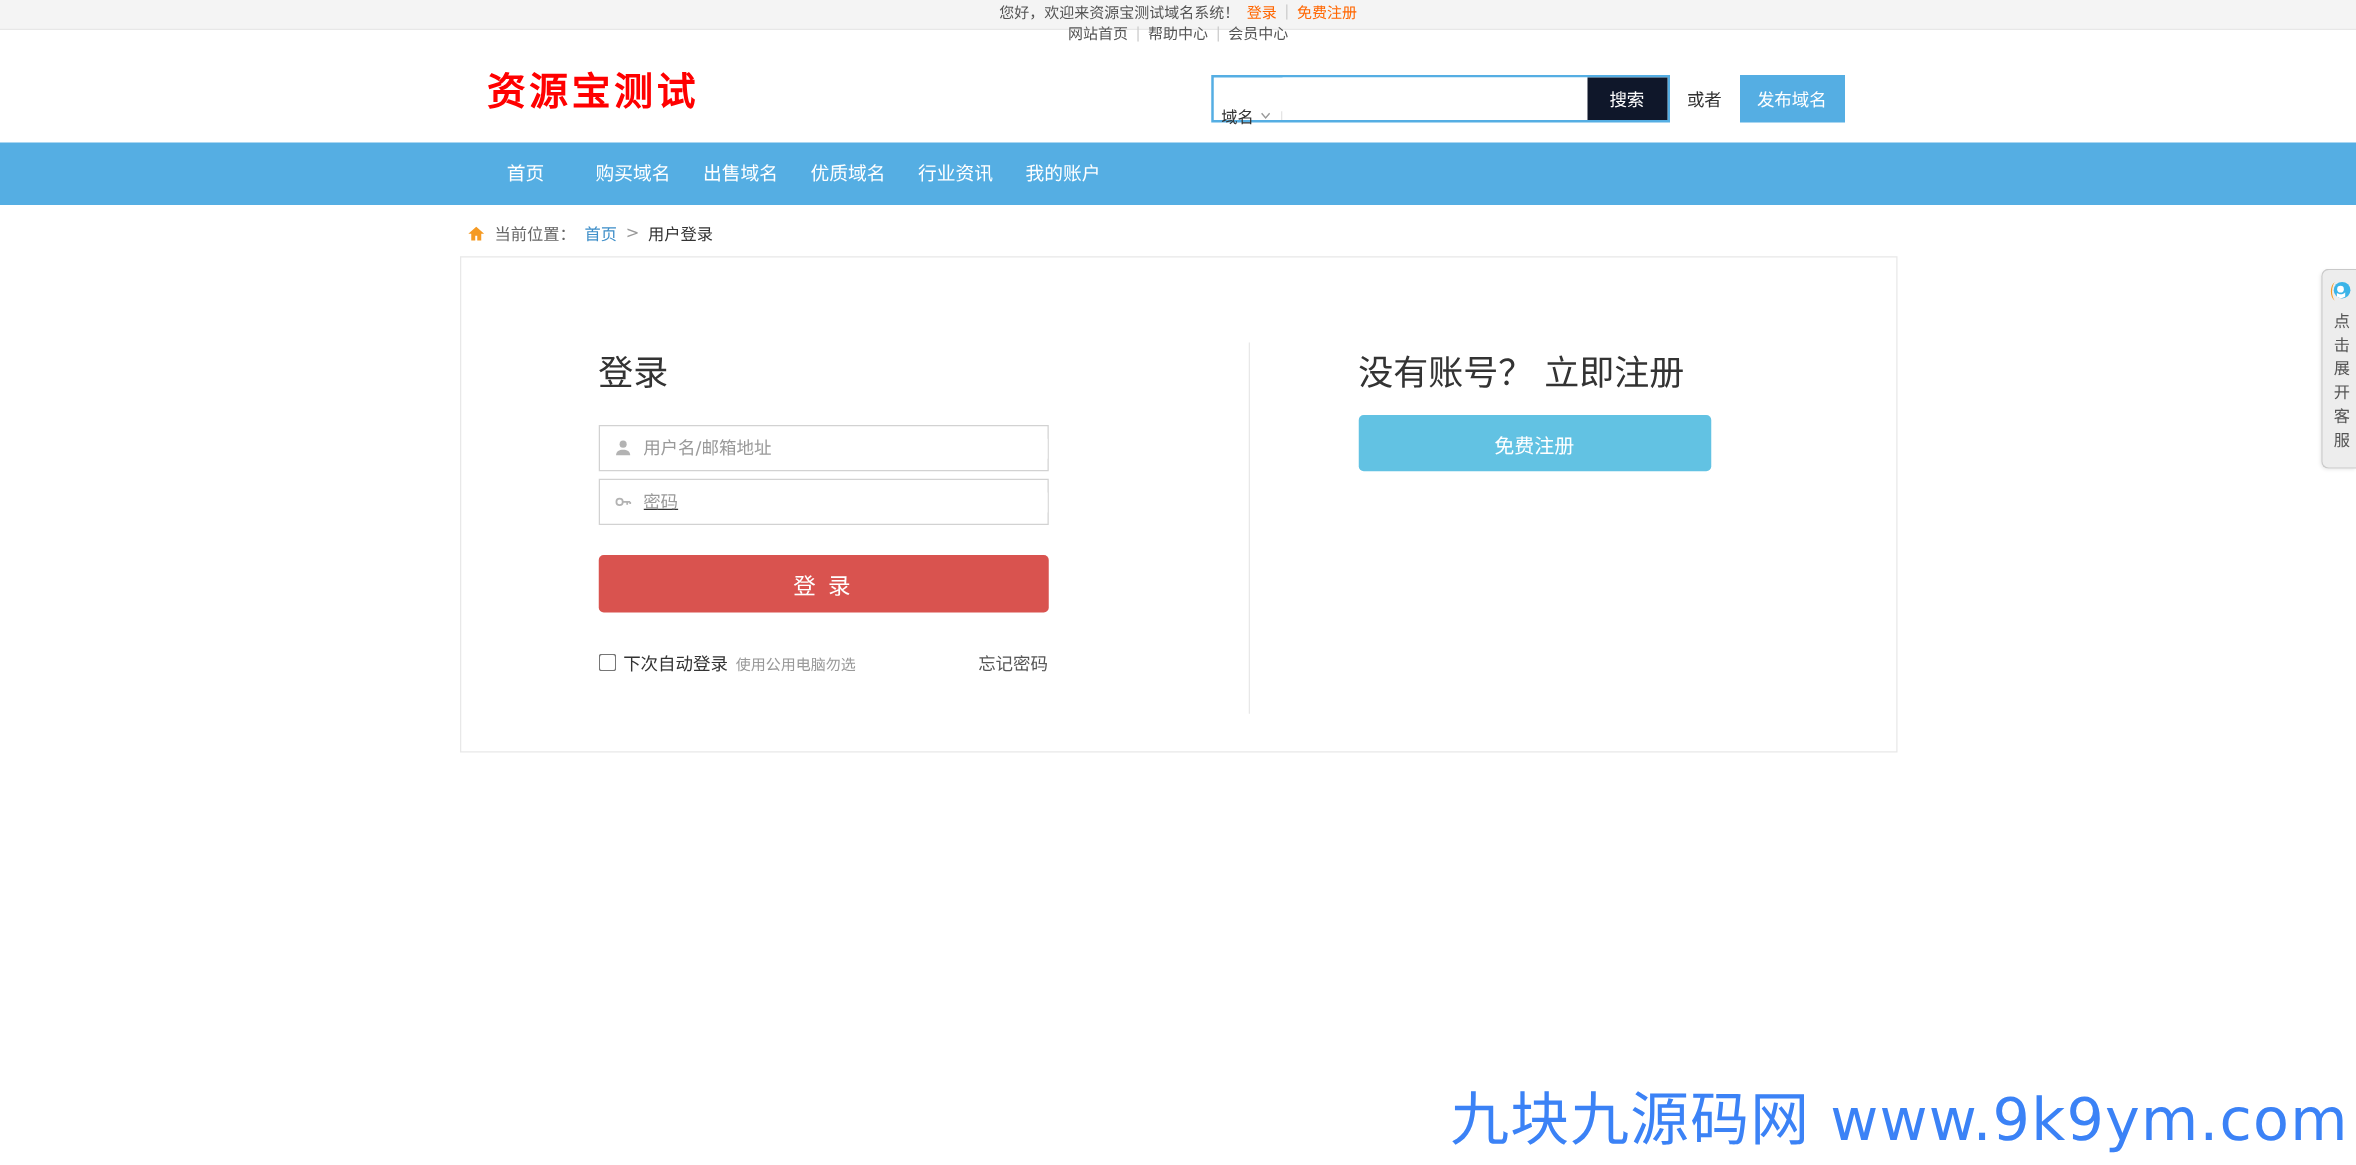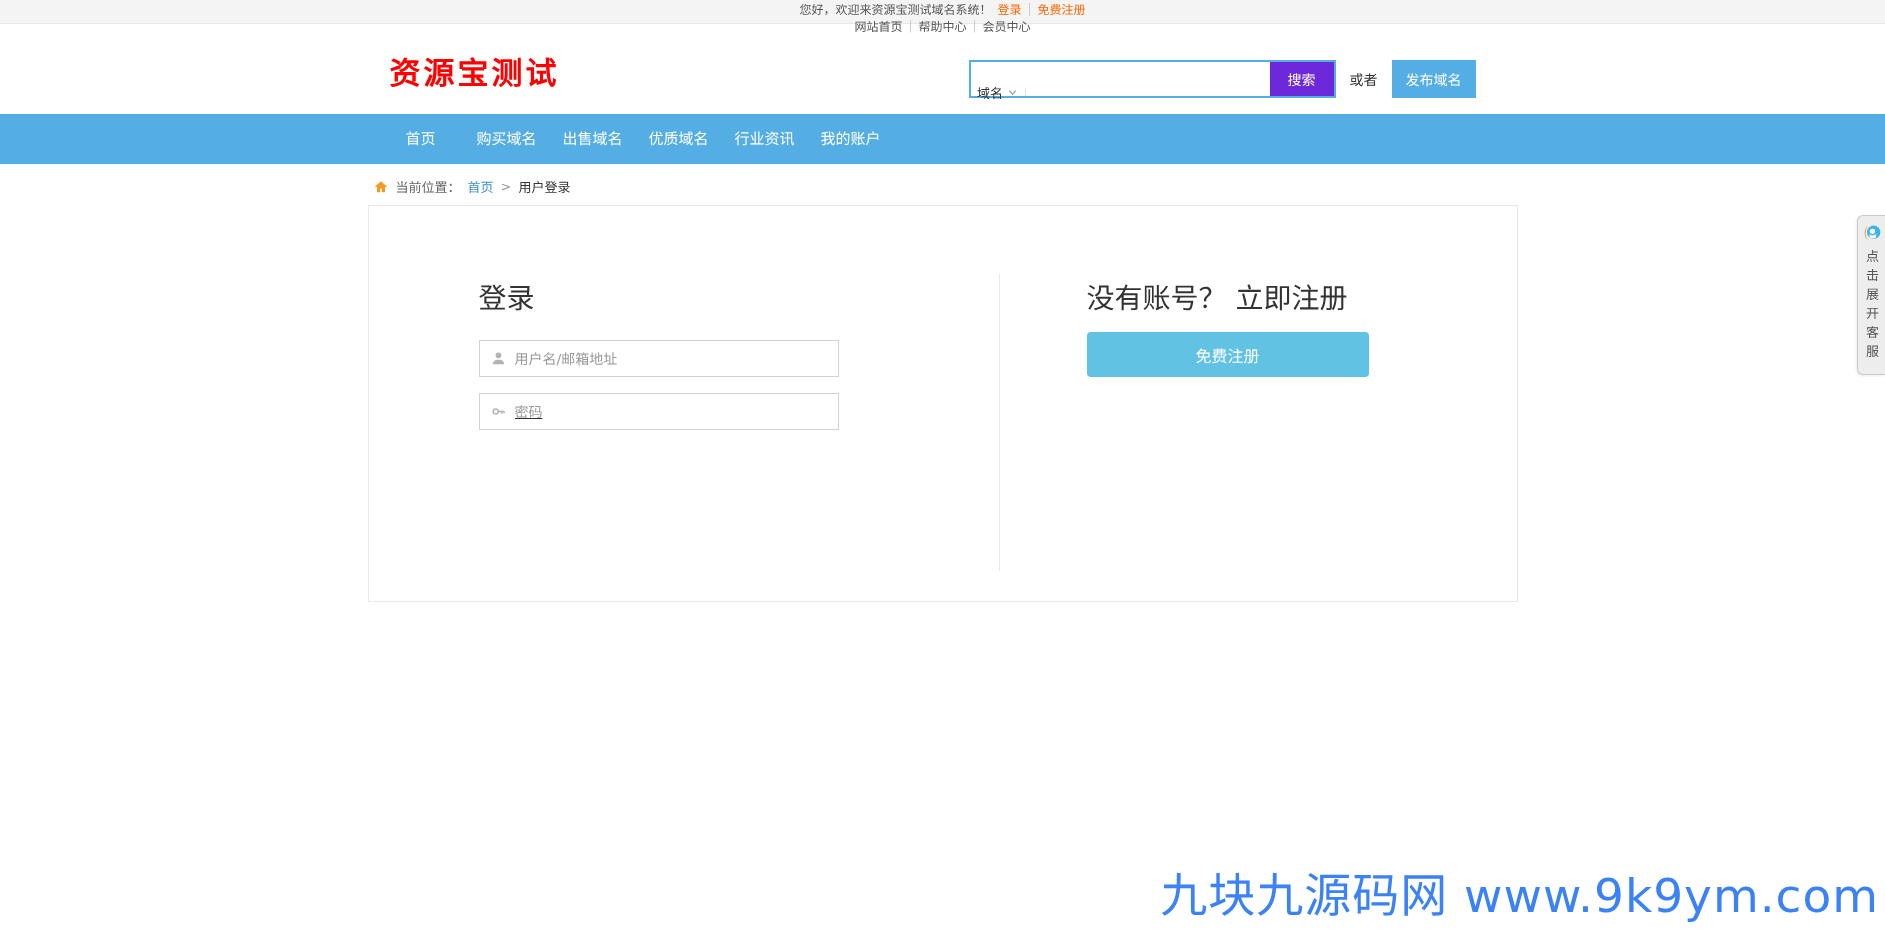--- a/index.html
+++ b/index.html
@@ -23,21 +23,21 @@
   .topbar .sep { color: #ccc; }
 
   
   .header { height: 90px; background: #fff; }
   .logo { position: absolute; left: 22px; top: 24px; font-size: 31px; font-weight: bold; color: #ff0000; letter-spacing: 3px; cursor: pointer; }
   .search-area { position: absolute; right: 42px; top: 36px; display: flex; align-items: center; }
   .search-box { display: flex; align-items: stretch; width: 367px; height: 38px; border: 2px solid #55aee3; background: #fff; }
   .search-select { width: 55px; display: flex; align-items: center; justify-content: center; gap: 4px; font-size: 13px; color: #333; border-right: 1px solid #ddd; cursor: pointer; margin-top: 27px; }
   .search-select svg { width: 11px; height: 11px; stroke: #999; }
   .search-input { flex: 1; border: none; outline: none; padding: 0 8px; font-size: 14px; font-family: inherit; color: #333; }
-  .search-btn { width: 64px; background: #6d28d9; color: #fff; border: none; font-size: 14px; font-family: inherit; cursor: pointer; }
+  .search-btn { width: 64px; background: #0f172a; color: #fff; border: none; font-size: 14px; font-family: inherit; cursor: pointer; }
   .or-text { font-size: 14px; color: #333; margin: 0 14px; }
   .publish-btn { width: 84px; height: 38px; background: #55aee3; color: #fff; border: none; font-size: 14px; font-family: inherit; display: flex; align-items: center; justify-content: center; cursor: pointer; }
 
   
   .navbar { height: 50px; background: #55aee3; }
   .navbar ul { list-style: none; display: flex; padding-left: 10px; }
   .navbar li { width: 86px; text-align: center; line-height: 50px; font-size: 15px; color: #fff; cursor: pointer; }
 
   
   .breadcrumb { margin-top: 13px; display: flex; align-items: center; gap: 7px; font-size: 13px; color: #666; padding-left: 5px; }
@@ -46,21 +46,21 @@
   .breadcrumb .bsep { color: #999; }
   .breadcrumb .current { color: #333; }
 
   
   .panel { margin-top: 9px; height: 397px; border: 1px solid #e8e8e8; background: #fff; position: relative; }
   .v-divider { position: absolute; left: 630px; top: 68px; bottom: 30px; width: 1px; background: #e8e8e8; }
   .login-section { position: absolute; left: 110px; top: 70px; width: 360px; }
   .section-title { font-size: 28px; font-weight: 400; color: #333; }
   .login-section .section-title { margin-bottom: 24px; }
   .field { height: 37px; border: 1px solid #d2d2d2; display: flex; align-items: center; padding-left: 10px; background: #fff; }
-  .field + .field { margin-top: 16px; text-decoration: underline; }
+  .field + .field { margin-top: 6px; text-decoration: underline; }
   .field svg { width: 17px; height: 17px; flex: none; }
   .field input { flex: 1; border: none; outline: none; padding: 0 8px; font-size: 14px; font-family: inherit; color: #333; }
   .field input::placeholder { color: #9a9a9a; }
   .login-btn { margin-top: 24px; width: 360px; height: 46px; background: #d9534f; border: none; border-radius: 4px; color: #fff; font-size: 18px; font-family: inherit; letter-spacing: 2px; cursor: pointer; }
   .options { margin-top: 30px; display: flex; justify-content: space-between; align-items: center; font-size: 14px; color: #333; }
   .options label { display: flex; align-items: center; gap: 6px; cursor: pointer; }
   .options input[type=checkbox] { width: 14px; height: 14px; }
   .options .note { font-size: 12px; color: #999; }
   .forgot { color: #555; font-size: 14px; }
 
@@ -151,20 +151,29 @@
           </svg>
         <input type="text" placeholder="用户名/邮箱地址" style="">
       </div>
       <div class="field">
         <svg viewBox="0 0 24 24" fill="none" stroke="#b3b3b3" stroke-width="2">
             <circle cx="8" cy="12" r="3.6"></circle>
             <path d="M11.6 12h8.4M16.6 12v3.2M20 12v2.4"></path>
           </svg>
         <input type="password" placeholder="密码" style="">
       </div>
+      <button class="login-btn">登 录</button>
+      <div class="options">
+        <label>
+          <input type="checkbox" style="">
+          <span>下次自动登录</span>
+          <span class="note">使用公用电脑勿选</span>
+        </label>
+        <a class="forgot">忘记密码</a>
+      </div>
     </div>
 
     <div class="register-section">
       <h2 class="section-title">没有账号？ 立即注册</h2>
       <button class="register-btn">免费注册</button>
     </div>
   </div>
 </div>
 
 <div class="service-widget">

